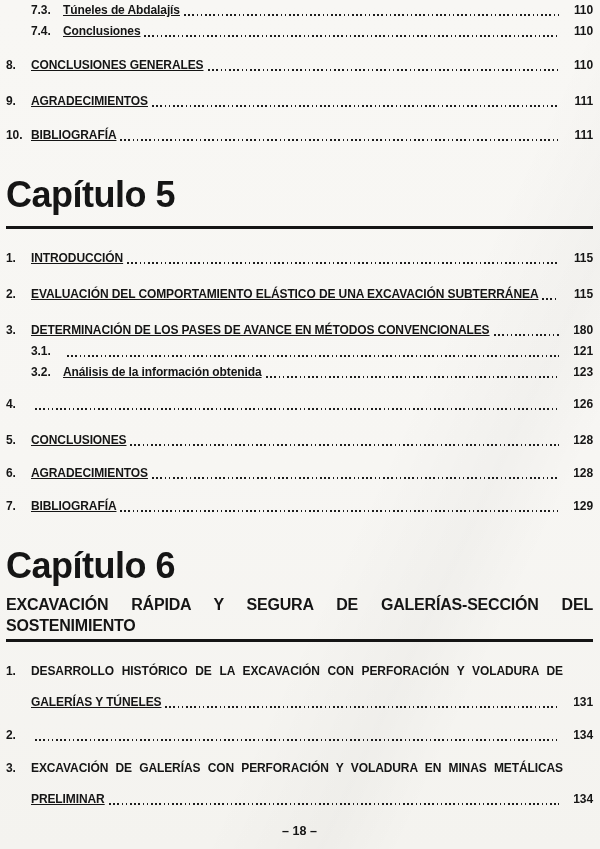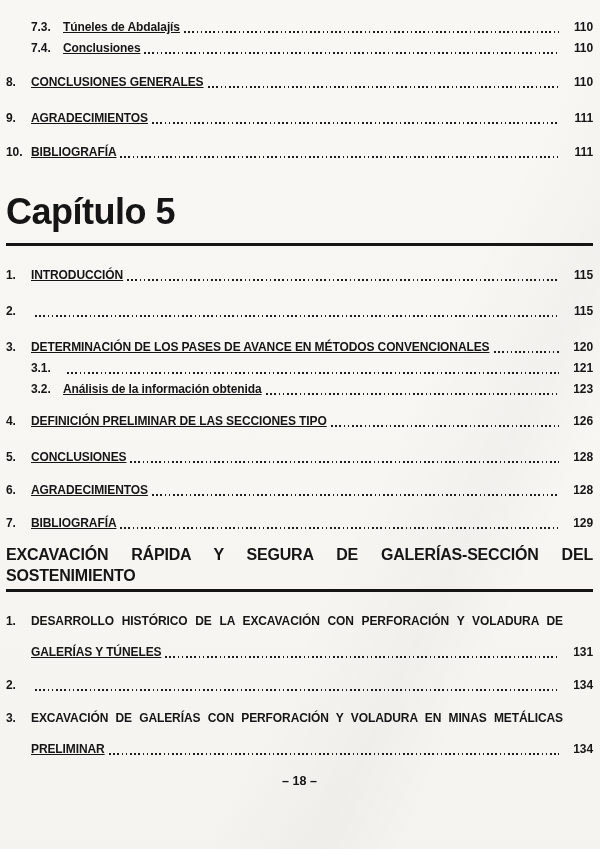--- a/index.html
+++ b/index.html
@@ -8,21 +8,21 @@
     height: 849px;
     overflow: hidden;
     background: #f6f5f2;
     font-family: "Liberation Sans", sans-serif;
     color: #151515;
   }
   .page {
     position: relative;
     width: 600px;
     height: 849px;
-    padding: 20px 7px 0 6px;
+    padding: 3px 7px 0 6px;
     background:
       linear-gradient(115deg, rgba(0,0,0,0) 60%, rgba(0,0,0,0.025) 72%, rgba(0,0,0,0) 80%),
       linear-gradient(180deg, #f8f7f4 0%, #f7f6f3 55%, #f4f3ef 100%);
   }
   
   .row {
     display: flex;
     align-items: baseline;
     font-weight: bold;
     font-size: 12px;
@@ -136,43 +136,43 @@
     </div>
 
     <div class="row mt22">
       <span class="num">1.</span>
       <span class="lbl">INTRODUCCIÓN</span>
       <span class="leader"></span>
       <span class="pg">115</span>
     </div>
     <div class="row mt21">
       <span class="num">2.</span>
+      <span class="lbl">EVALUACIÓN DEL COMPORTAMIENTO ELÁSTICO DE UNA EXCAVACIÓN SUBTERRÁNEA</span>
       <span class="leader"></span>
       <span class="pg">115</span>
     </div>
     <div class="row mt21">
       <span class="num">3.</span>
       <span class="lbl">DETERMINACIÓN DE LOS PASES DE AVANCE EN MÉTODOS CONVENCIONALES</span>
       <span class="leader"></span>
-      <span class="pg">120</span>
+      <span class="pg">180</span>
     </div>
     <div class="row sub mt6">
       <span class="num">3.1.</span>
       <span class="leader"></span>
       <span class="pg">121</span>
     </div>
     <div class="row sub mt6">
       <span class="num">3.2.</span>
       <span class="lbl">Análisis de la información obtenida</span>
       <span class="leader"></span>
       <span class="pg">123</span>
     </div>
     <div class="row mt17">
       <span class="num">4.</span>
-      <span class="lbl">DEFINICIÓN PRELIMINAR DE LAS SECCIONES TIPO</span>
       <span class="leader"></span>
       <span class="pg">126</span>
     </div>
     <div class="row mt21">
       <span class="num">5.</span>
       <span class="lbl">CONCLUSIONES</span>
       <span class="leader"></span>
       <span class="pg">128</span>
     </div>
     <div class="row mt18">
@@ -183,20 +183,21 @@
     </div>
     <div class="row mt18">
       <span class="num">7.</span>
       <span class="lbl">BIBLIOGRAFÍA</span>
       <span class="leader"></span>
       <span class="pg">129</span>
     </div>
   </section>
 
   <section>
+    <h1 class="chapter-heading">Capítulo 6</h1>
     <div class="chapter-title">
       <div class="t-just">EXCAVACIÓN RÁPIDA Y SEGURA DE GALERÍAS-SECCIÓN DEL</div>
       <div>SOSTENIMIENTO</div>
     </div>
 
     <div class="row mt22">
       <span class="num">1.</span>
       <span class="lbl-just">DESARROLLO HISTÓRICO DE LA EXCAVACIÓN CON PERFORACIÓN Y VOLADURA DE</span>
     </div>
     <div class="row mt2">

